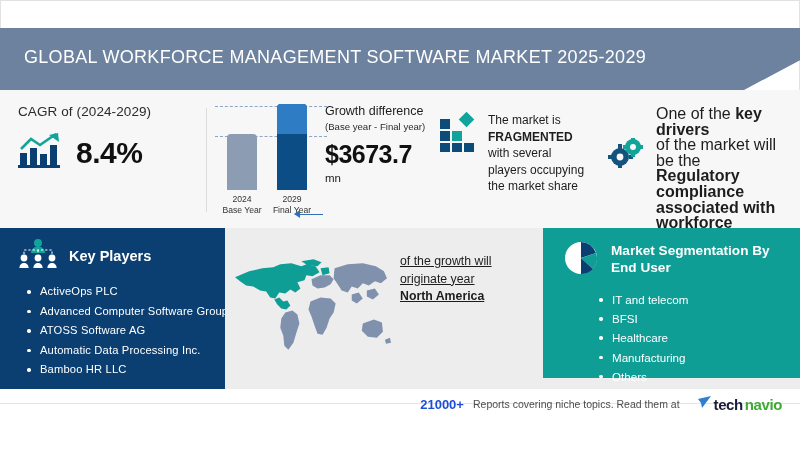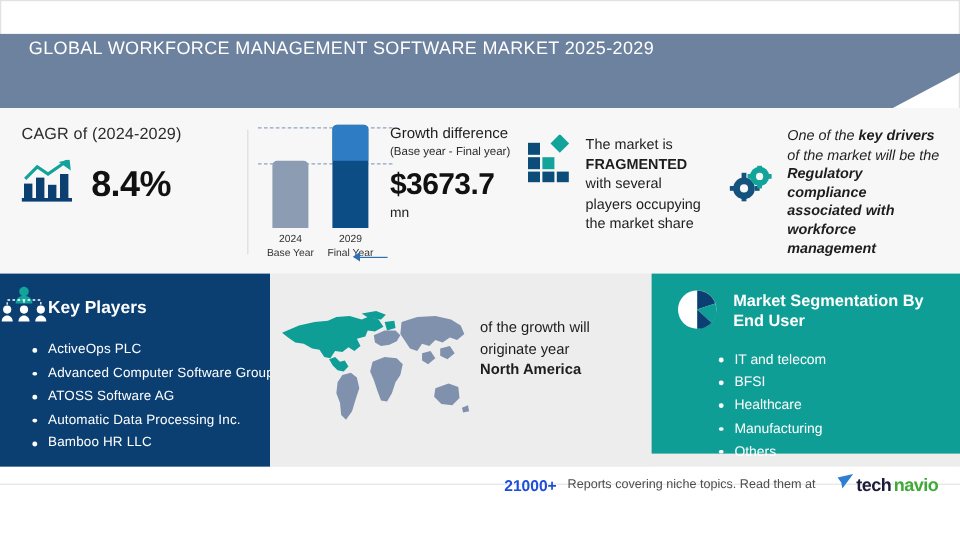--- a/index.html
+++ b/index.html
@@ -39,23 +39,23 @@
     top: 28px;
     width: 800px;
     height: 62px;
     background: #6d829f;
     -webkit-clip-path: polygon(0 0, 100% 0, 100% 52%, 93% 100%, 0 100%);
     clip-path: polygon(0 0, 100% 0, 100% 52%, 93% 100%, 0 100%);
   }
   .header-title {
     position: absolute;
     left: 24px;
-    top: 4px;
+    top: 19px;
     color: #ffffff;
-    font-size: 15px;
+    font-size: 18px;
     font-weight: 500;
     letter-spacing: 0.3px;
     white-space: nowrap;
   }
 
   
   .toprow {
     position: absolute;
     left: 0;
     top: 90px;
@@ -217,25 +217,24 @@
 
   
   .drivers {
     position: absolute;
     left: 608px;
     top: 16px;
     display: flex;
     gap: 10px;
   }
   .drivers-text {
-    font-size: 12px;
+    font-size: 16px;
     color: #1d1d1d;
     line-height: 15.6px;
     width: 128px;
-    font-style: italic;
   }
   .drivers-text b { font-weight: bold; }
 
   
   .bottomrow {
     position: absolute;
     left: 0;
     top: 228px;
     width: 800px;
     height: 161px;
@@ -245,24 +244,25 @@
   .panel-players {
     position: absolute;
     left: 0px;
     top: 0px;
     width: 225px;
     height: 161px;
     background: #0b3f72;
   }
   .players-head {
     position: absolute;
-    left: 0;
+    left: 18px;
     top: 10px;
     display: flex;
     align-items: center;
+    gap: 11px;
   }
   .players-title {
     color: #ffffff;
     font-size: 14.5px;
     font-weight: bold;
   }
   .players-list {
     position: absolute;
     left: 26px;
     top: 54px;
@@ -312,21 +312,22 @@
   .map-pct {
     font-size: 25px;
     font-weight: bold;
     color: #111111;
     letter-spacing: -0.3px;
   }
   .map-desc {
     font-size: 12.3px;
     color: #1d1d1d;
     line-height: 17.5px;
-    margin-top: 21px;
+    margin-top: 9px;
+    text-decoration: underline;
   }
   .map-desc b { font-weight: bold; }
 
   
   .panel-seg {
     position: absolute;
     left: 543px;
     top: 0;
     width: 257px;
     height: 150px;

